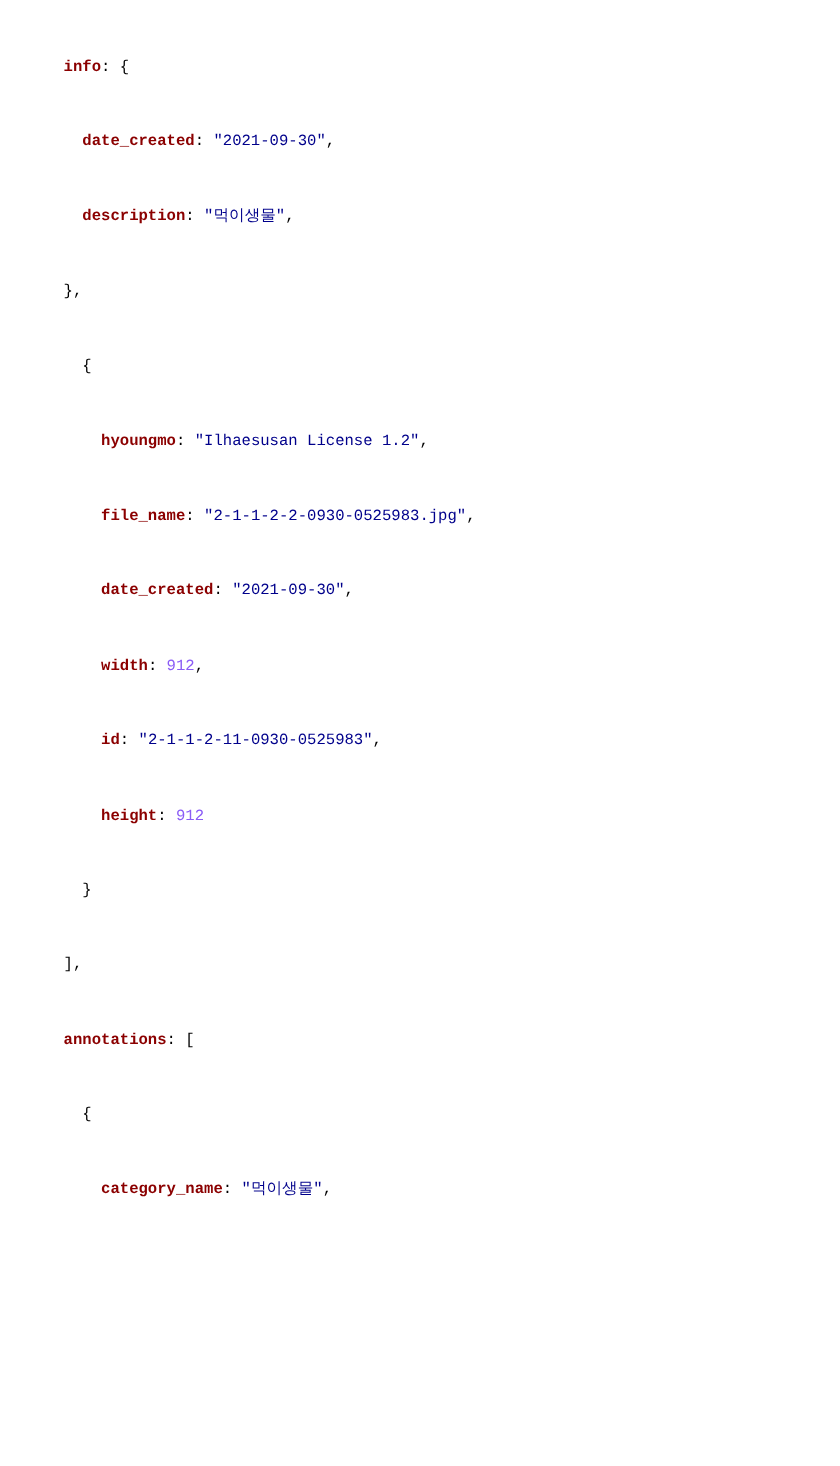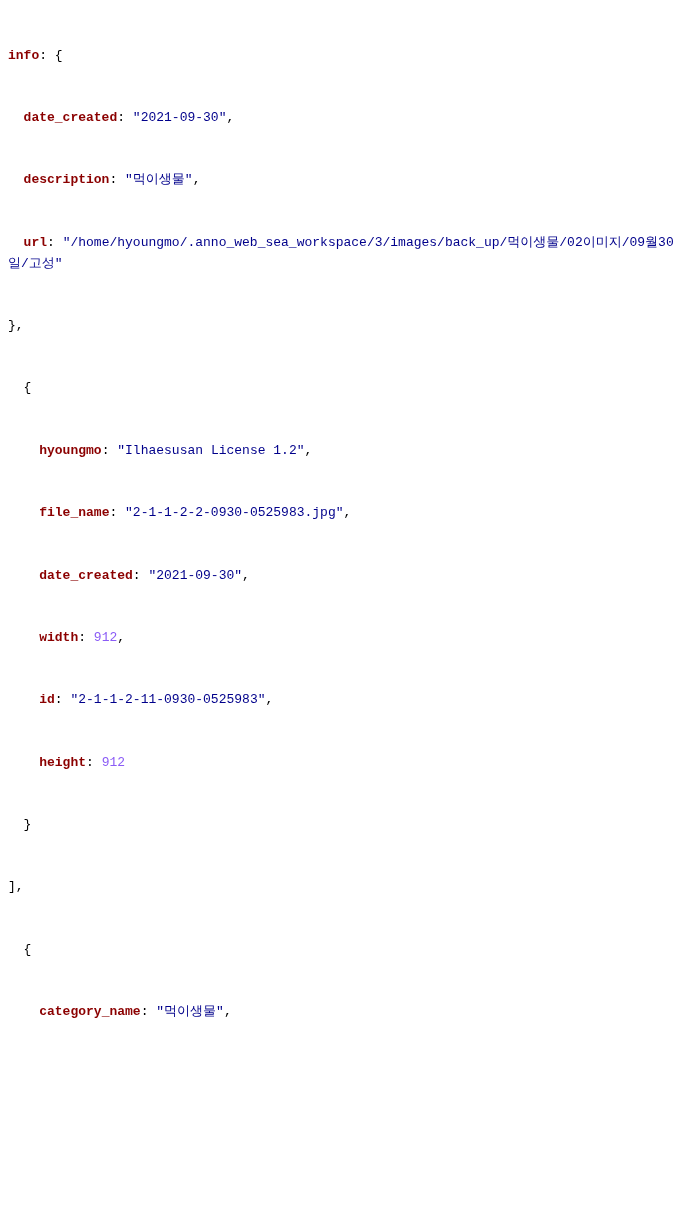--- a/index.html
+++ b/index.html
@@ -38,40 +38,41 @@
     }
 
     .punctuation {
       color: #000000;
     }
 
     .line {
       display: block;
       white-space: pre-wrap;
       word-break: break-word;
+      margin-left: 45px;
     }
   </style>
 </head>
 <body>
 
 <div class="json-container">
   <span class="line"><span class="key">info</span><span class="punctuation">: {</span></span>
   <span class="line">  <span class="key">date_created</span><span class="punctuation">: </span><span class="string-value">"<span>2021-09-30</span>"</span><span class="punctuation">,</span></span>
   <span class="line">  <span class="key">description</span><span class="punctuation">: </span><span class="string-value">"<span>먹이생물</span>"</span><span class="punctuation">,</span></span>
-  <span class="line">  <span class="key">url</span><span class="punctuation">: </span><span class="string-value">"<span>/home/hyoungmo/.anno_web_sea_workspace/3/images/back_up/먹이생물/02이미지/09월30일/고성</span>"</span></span>
   <span class="line"><span class="punctuation">},</span></span>
   <span class="line">  <span class="punctuation">{</span></span>
   <span class="line">    <span class="key">hyoungmo</span><span class="punctuation">: </span><span class="string-value">"<span>Ilhaesusan License 1.2</span>"</span><span class="punctuation">,</span></span>
   <span class="line">    <span class="key">file_name</span><span class="punctuation">: </span><span class="string-value">"<span>2-1-1-2-2-0930-0525983.jpg</span>"</span><span class="punctuation">,</span></span>
   <span class="line">    <span class="key">date_created</span><span class="punctuation">: </span><span class="string-value">"<span>2021-09-30</span>"</span><span class="punctuation">,</span></span>
   <span class="line">    <span class="key">width</span><span class="punctuation">: </span><span class="number-value">912</span><span class="punctuation">,</span></span>
   <span class="line">    <span class="key">id</span><span class="punctuation">: </span><span class="string-value">"<span>2-1-1-2-11-0930-0525983</span>"</span><span class="punctuation">,</span></span>
   <span class="line">    <span class="key">height</span><span class="punctuation">: </span><span class="number-value">912</span></span>
   <span class="line">  <span class="punctuation">}</span></span>
   <span class="line"><span class="punctuation">],</span></span>
+  <span class="line"><span class="key">annotations</span><span class="punctuation">: [</span></span>
   <span class="line">  <span class="punctuation">{</span></span>
   <span class="line">    <span class="key">category_name</span><span class="punctuation">: </span><span class="string-value">"<span>먹이생물</span>"</span><span class="punctuation">,</span></span>
   
   
   
   
   
   
   
   

